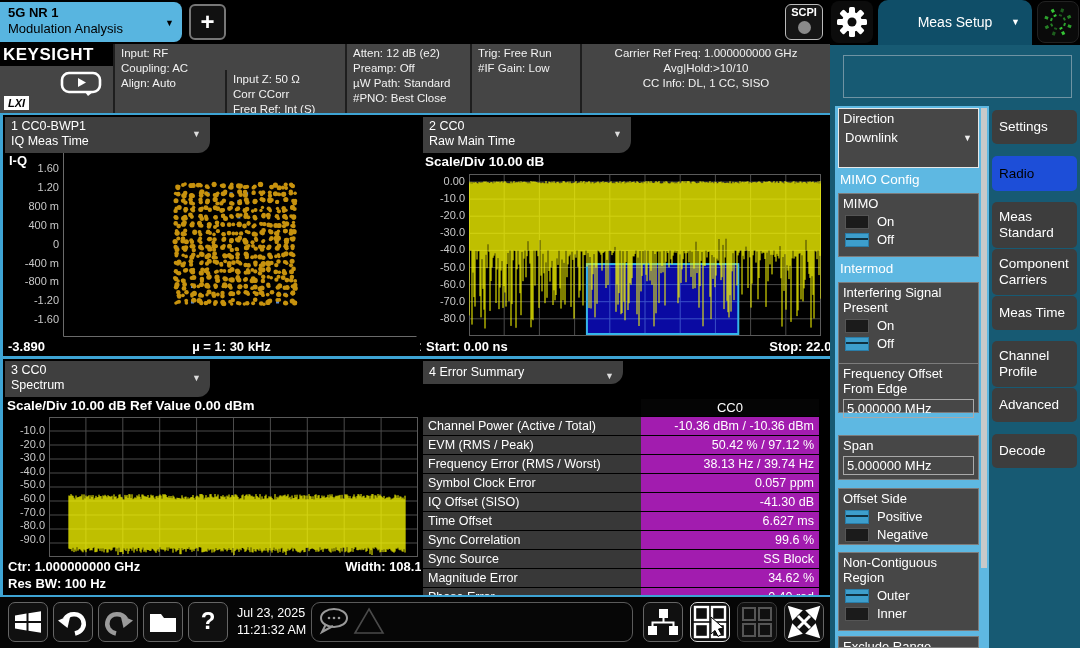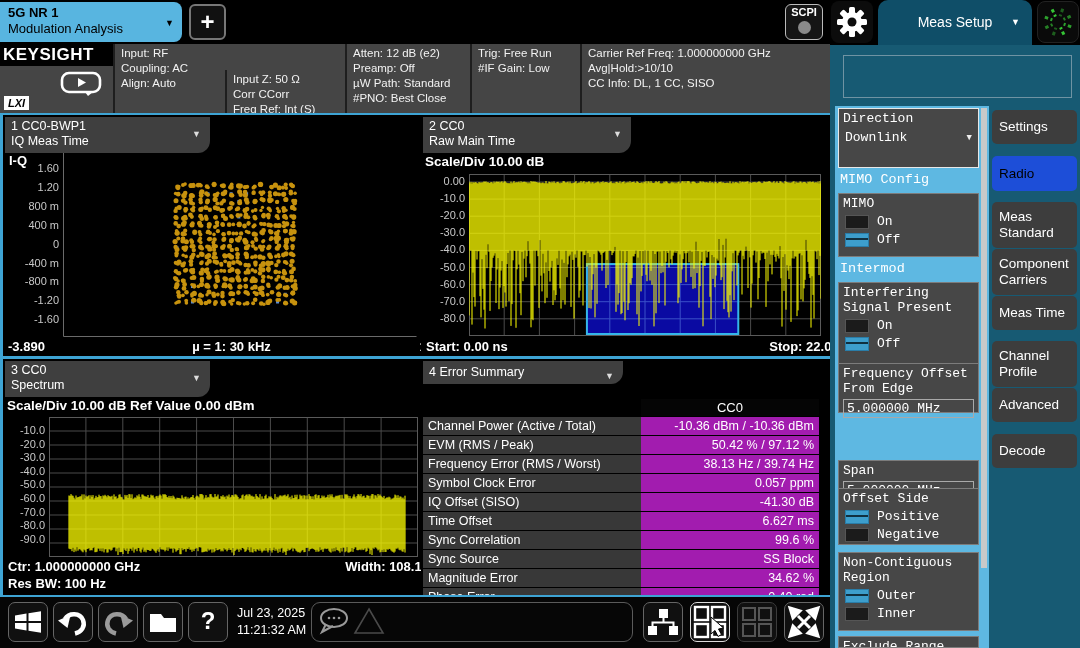--- a/index.html
+++ b/index.html
@@ -57,21 +57,21 @@
   .vscroll .thumb{position:absolute;left:0;width:5px;background:#b9b9b9;}
   
   .bottombar{position:absolute;left:0;top:597px;width:830px;height:51px;background:#060606;}
   .bbtn{position:absolute;top:5px;width:40px;height:40px;background:#101010;border:1px solid #666;border-radius:7px;box-sizing:border-box;cursor:pointer;text-align:center;}
   .bbtn.dim{border-color:#3c3c3c;}
   .datetime{position:absolute;left:237px;top:8px;font-size:12.5px;line-height:17px;white-space:nowrap;}
   .msgbox{position:absolute;left:311px;top:5px;width:322px;height:40px;border:1px solid #5a5a5a;border-radius:9px;box-sizing:border-box;}
   
   .rpanel{position:absolute;left:830px;top:45px;width:250px;height:603px;background:#175a73;}
   .rbox-empty{position:absolute;left:13px;top:10px;width:229px;height:43px;border:1px solid #6f93a3;box-sizing:border-box;}
-  .menu-col{position:absolute;left:5px;top:61px;width:154px;height:542px;background:#5eb8e2;font-family:Liberation Mono, monospace;}
+  .menu-col{position:absolute;left:5px;top:61px;width:154px;height:542px;background:#5eb8e2;}
   .mgroup{position:absolute;left:3px;width:141px;background:#474747;border:1px solid #7c7c7c;box-sizing:border-box;
           padding:2px 4px;font-size:13px;color:#fff;cursor:pointer;}
   .mgroup.focus{border:1px solid #e8e8e8;}
   .mheader{position:absolute;left:0;width:148px;font-size:13.5px;color:#fff;padding-left:5px;box-sizing:border-box;}
   .vfield{border:1px solid #a9a9a9;margin-top:3px;padding:1px 3px;font-size:13px;}
   .opt{display:flex;align-items:center;margin:3px 0 2px 2px;}
   .tog{width:24px;height:14px;flex:none;margin-right:8px;background:#1b1b1b;border:1px solid #555;box-sizing:border-box;}
   .tog.sel{background:repeating-linear-gradient(180deg,#3d9ecc 0 4px,#103040 4px 6px,#3d9ecc 6px 14px);border:1px solid #2a7da8;}
   .ddrow{display:flex;justify-content:space-between;align-items:center;margin-top:4px;padding:0 2px;}
   .ddrow .dd{font-size:9px;color:#eee;}
@@ -161,21 +161,21 @@
         <div class="info-cell" style="width: 125px;">
           <div>Atten: 12 dB (e2)</div>
           <div>Preamp: Off</div>
           <div>µW Path: Standard</div>
           <div>#PNO: Best Close</div>
         </div>
         <div class="info-cell" style="width: 110px;">
           <div>Trig: Free Run</div>
           <div>#IF Gain: Low</div>
         </div>
-        <div class="info-cell" style="width: 250px;">
+        <div class="info-cell" style="width: 250px; text-align: center;">
           <div>Carrier Ref Freq: 1.000000000 GHz</div>
           <div>Avg|Hold:&gt;10/10</div>
           <div>CC Info: DL, 1 CC, SISO</div>
         </div>
       </div>
   </div>
 
   <div class="main">
 
     <div class="win" id="win1">
@@ -1114,21 +1114,21 @@
             <span class="tog sel"></span>
             <span>Off</span>
           </div>
       </div>
 
       <div class="mgroup" style="top:257px;height:50px;">
         <div>Frequency Offset From Edge</div>
         <div class="vfield">5.000000 MHz</div>
       </div>
 
-      <div class="mgroup" style="top:329px;height:45px;margin-top:25px;">
+      <div class="mgroup" style="top:329px;height:45px;">
         <div>Span</div>
         <div class="vfield">5.000000 MHz</div>
       </div>
 
       <div class="mgroup" style="top:382px;height:57px;">
         <div>Offset Side</div>
         <div class="opt">
             <span class="tog sel"></span>
             <span>Positive</span>
           </div>

